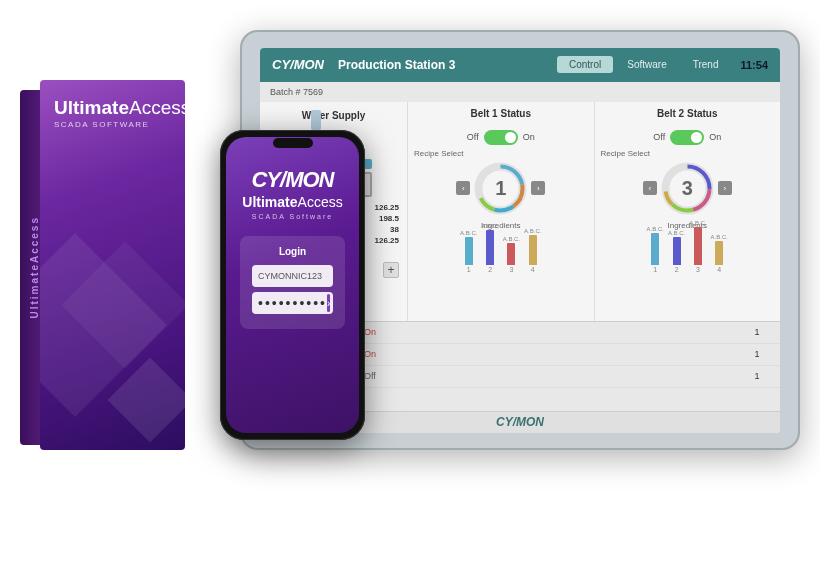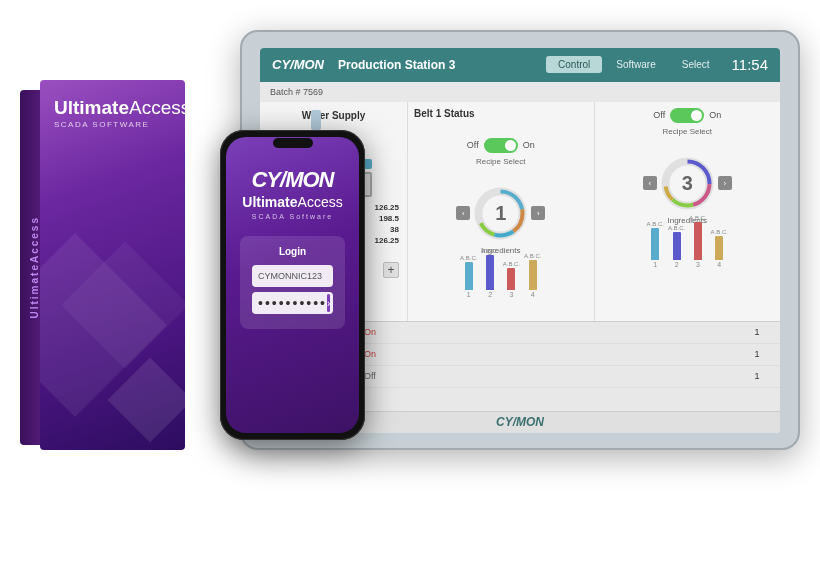--- a/index.html
+++ b/index.html
@@ -197,23 +197,23 @@
       border-radius: 3px;
       cursor: pointer;
     }
 
     .tablet-nav-tab.active {
       background: #b8d8d8;
       color: #2a5a5a;
     }
 
     .tablet-time {
-      color: #ffffff;
-      font-size: 15px;
-      font-weight: normal;
+      color: #0f172a;
+      font-size: 11px;
+      font-weight: bold;
     }
 
     
     .tablet-batch-bar {
       background: #e8e8e8;
       height: 20px;
       display: flex;
       align-items: center;
       padding: 0 10px;
       font-size: 9px;
@@ -303,22 +303,22 @@
       display: flex;
       flex-direction: column;
     }
 
     .belt-panel:last-child { border-right: none; }
 
     .belt-title {
       font-size: 10px;
       font-weight: bold;
       color: #333;
-      margin-bottom: 19px;
-      text-align: left;
+      margin-bottom: 11px;
+      text-align: center;
     }
 
     .state-row {
       display: flex;
       align-items: center;
       justify-content: center;
       gap: 5px;
       margin-bottom: 4px;
       font-size: 9px;
       color: #555;
@@ -339,22 +339,21 @@
       top: 2px;
       width: 11px;
       height: 11px;
       background: #fff;
       border-radius: 50%;
     }
 
     .recipe-select-label {
       font-size: 8px;
       color: #666;
-      text-align: center;
-      margin-bottom: 20px;
+      margin-bottom: 3px;
     }
 
     .recipe-selector {
       display: flex;
       align-items: center;
       justify-content: center;
       gap: 3px;
       margin-bottom: 5px;
     }
 
@@ -716,21 +715,21 @@
   <div class="tablet-wrapper">
     <div class="tablet-outer">
       <div class="tablet-screen">
 
         <div class="tablet-header">
           <span class="tablet-logo">CY/MON</span>
           <span class="tablet-title">Production Station 3</span>
           <div class="tablet-nav-tabs">
             <div class="tablet-nav-tab active">Control</div>
             <div class="tablet-nav-tab">Software</div>
-            <div class="tablet-nav-tab">Select</div>
+            <div class="tablet-nav-tab">Trend</div>
           </div>
           <span class="tablet-time">11:54</span>
         </div>
 
         <div class="tablet-batch-bar">
           <span>Batch # 7569</span>
         </div>
 
         <div class="tablet-main">
 
@@ -821,20 +820,21 @@
                 </div>
                 <div class="ingr-col">
                   <div style="font-size:6px;color:#888;">A.B.C.</div>
                   <div class="ingr-bar" style="height:30px;background:#ccaa5a;"></div>
                   <div class="ingr-num">4</div>
                 </div>
               </div>
             </div>
 
             <div class="belt-panel">
+              <div class="belt-title">Belt 2 Status</div>
               <div class="state-row">
                 <span>Off</span>
                 <div class="toggle-switch">
                   <div class="toggle-knob"></div>
                 </div>
                 <span>On</span>
               </div>
               <div class="recipe-select-label">Recipe Select</div>
               <div class="recipe-selector">
                 <div class="recipe-arrow">‹</div>

